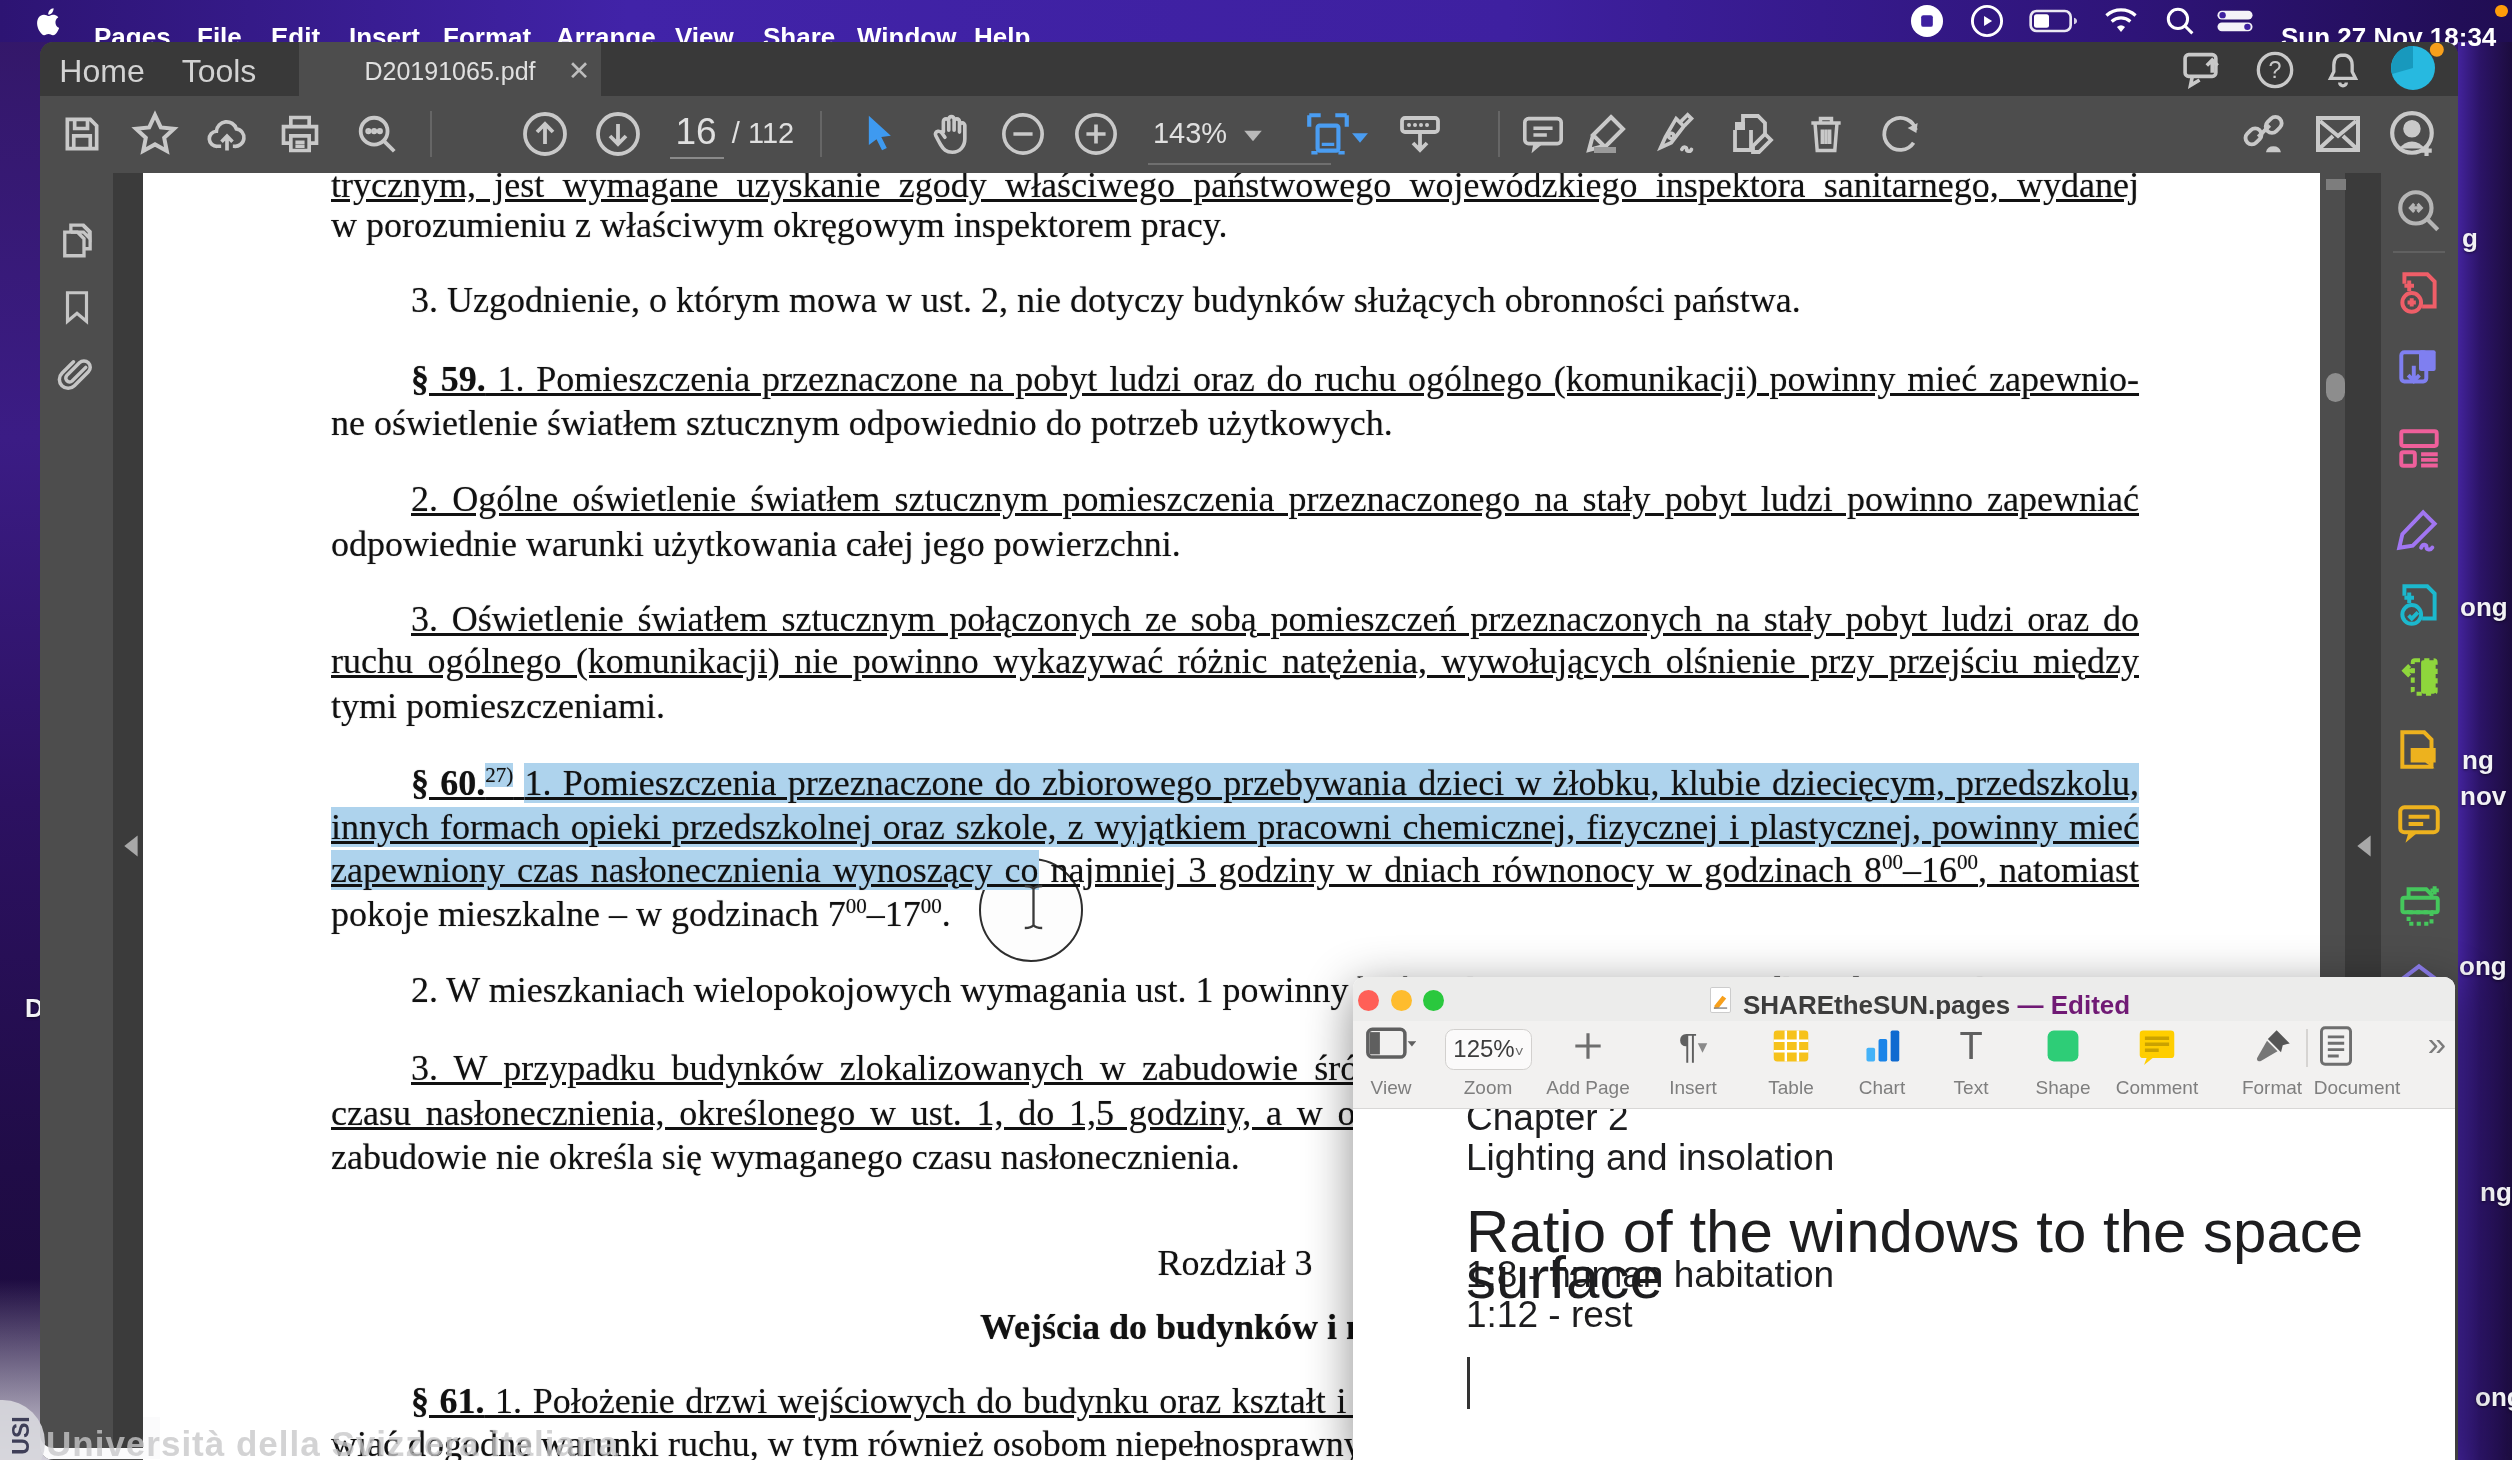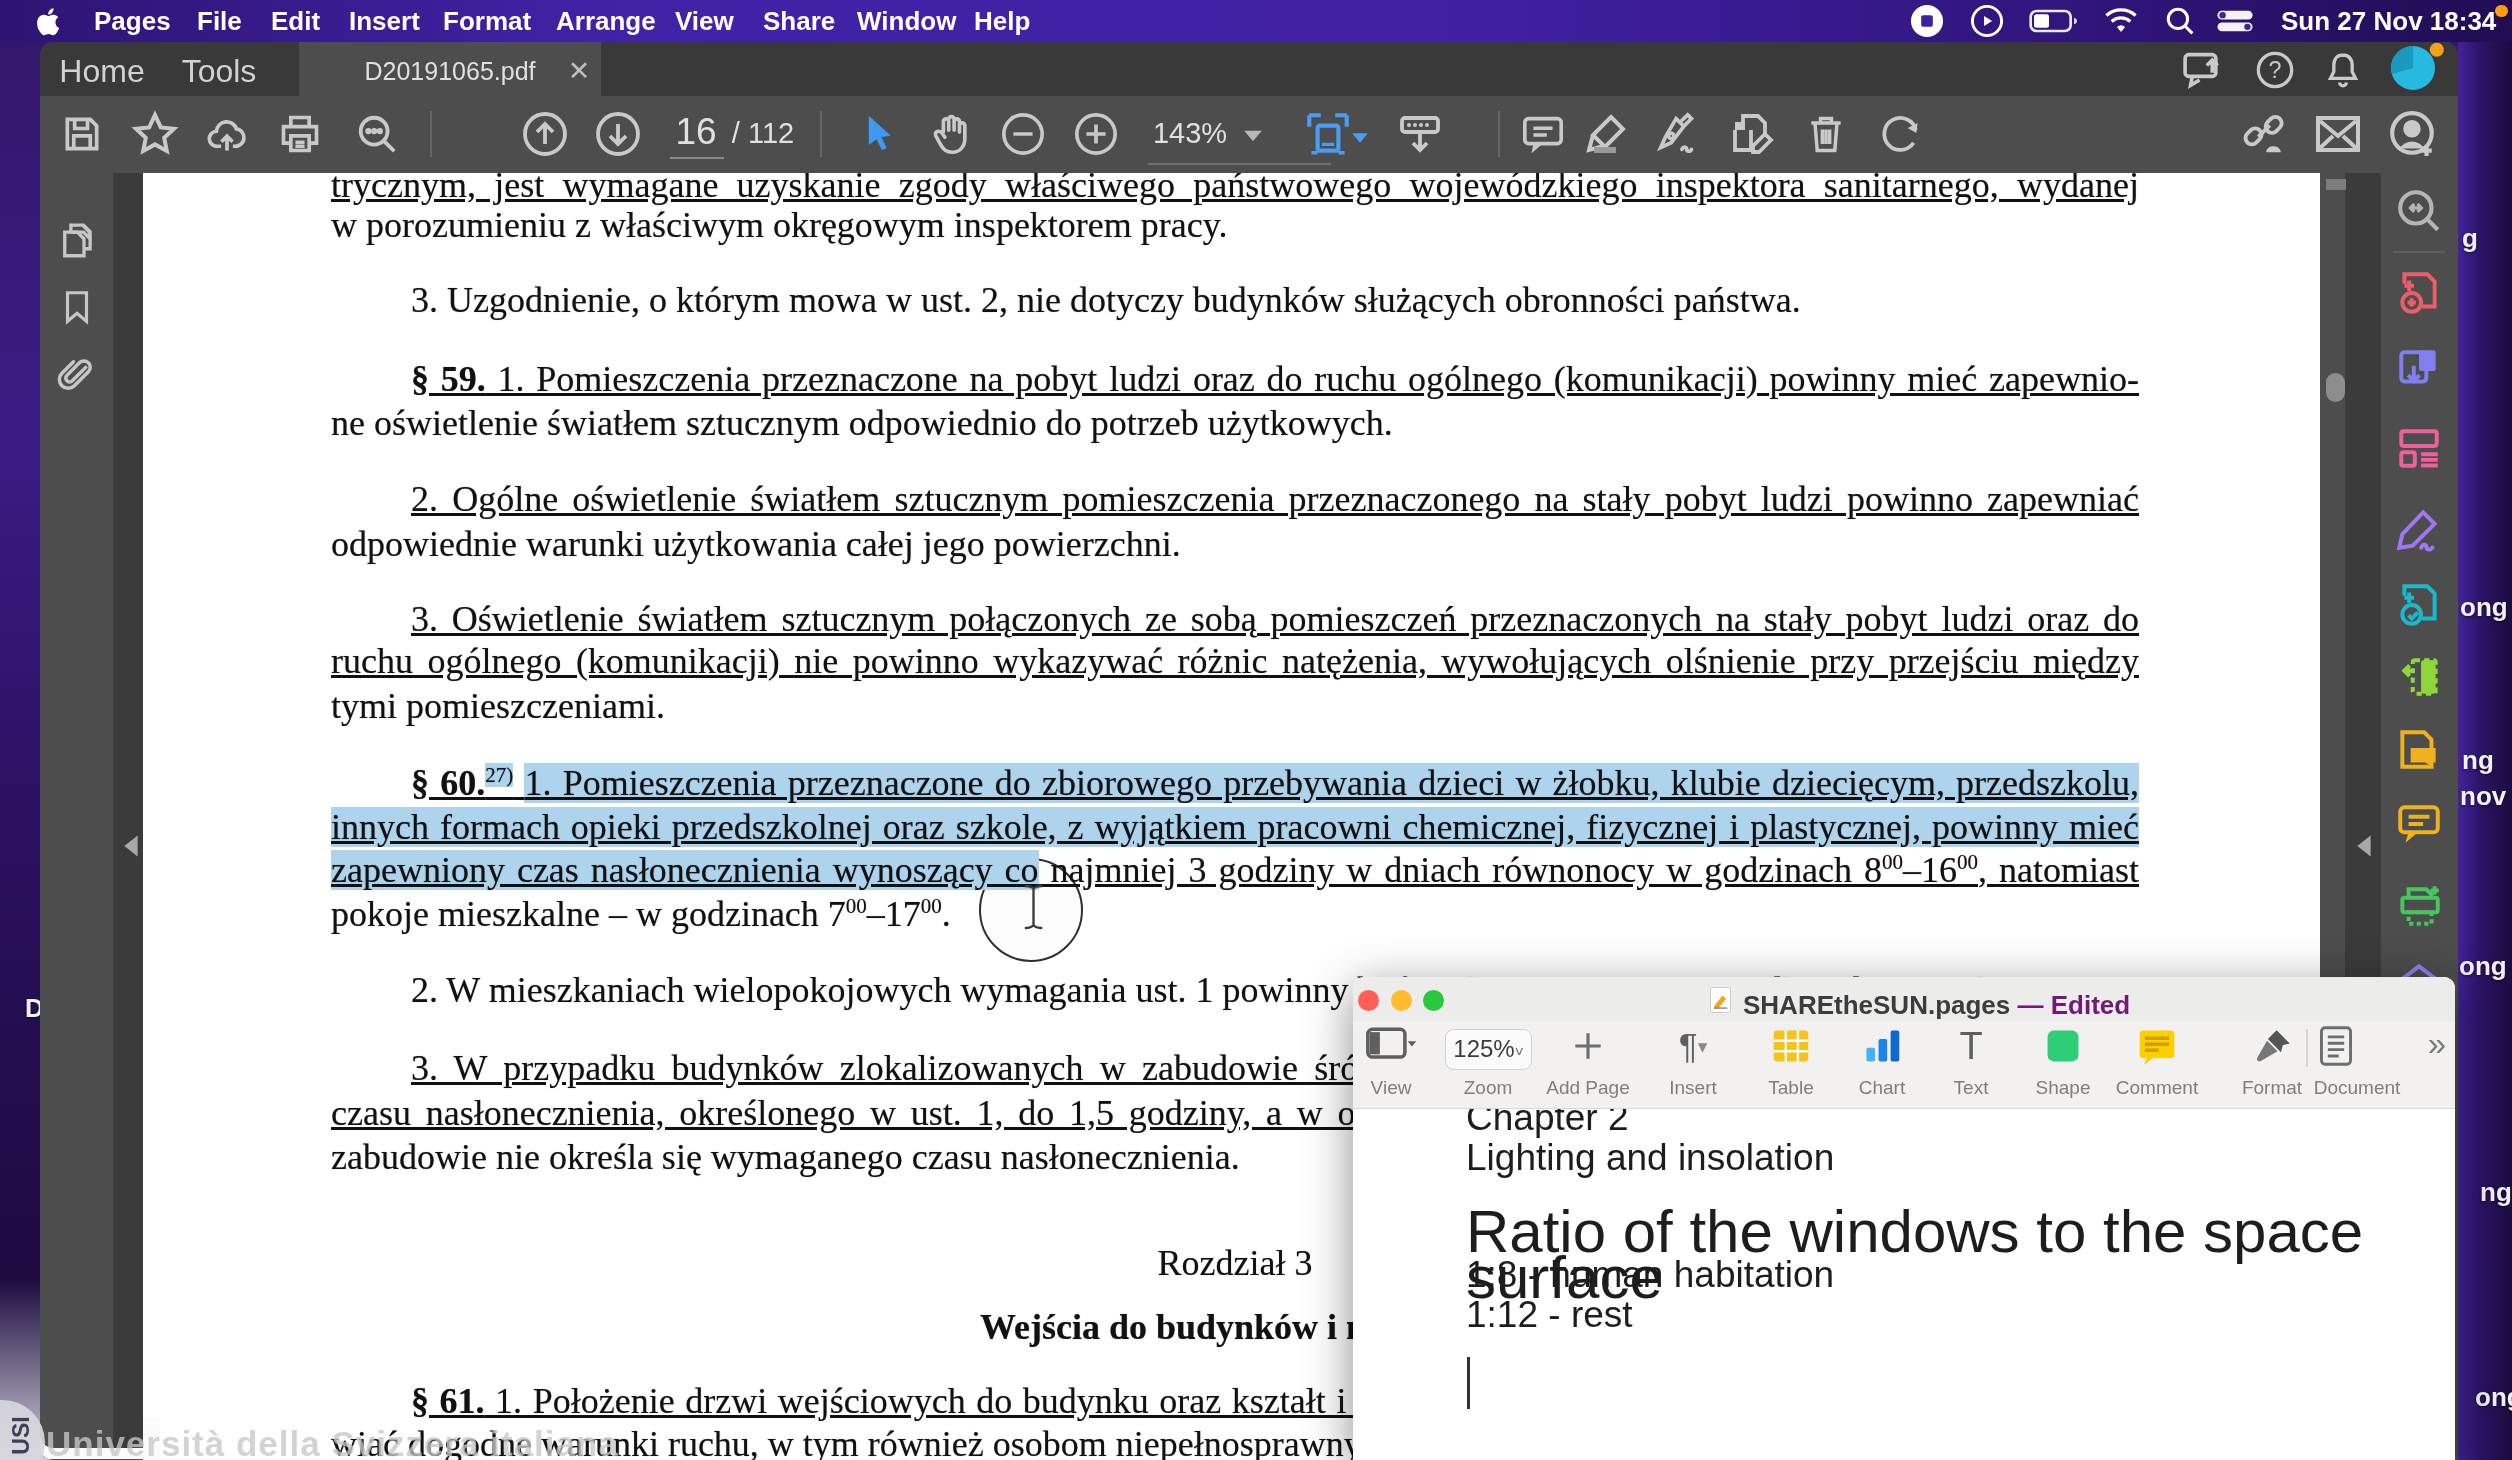--- a/index.html
+++ b/index.html
@@ -11,21 +11,21 @@
   
   #wallR { left:2458px; top:0; width:54px; height:1460px;
     background:linear-gradient(90deg,#43239c 0%,#2c1468 40%,#1c0c3e 100%); }
   .dlabel { position:absolute; color:#f2f2f5; font-weight:700; font-size:26px;
     text-shadow:0 1px 2.9px rgba(0,0,0,.55); }
 
   
   #menubar { left:0; top:0; width:2512px; height:42px;
     background:linear-gradient(90deg,#2d1473 0%,#4123a8 25%,#3e20a0 60%,#2e1478 85%,#200d52 100%);
     color:#fff; }
-  #menubar .mi { position:absolute; top:0; height:28px; line-height:42px;
+  #menubar .mi { position:absolute; top:16px; height:28px; line-height:42px;
     font-size:26px; font-weight:600; color:#fff; }
 
   
   #win { left:40px; top:42px; width:2418px; height:1418px;
     border-radius:13.5px 13.5px 0 13.5px; background:#4d4d4d; overflow:hidden; }
   #tabbar { z-index:10; position:absolute; left:0; top:0; width:2418px; height:54px; background:#393939; }
   #tabbar .tab { position:absolute; left:259px; top:0; width:302px; height:54px; background:#4d4d4d; }
   #toolbar { z-index:10; position:absolute; left:0; top:54px; width:2418px; height:77px; background:#4d4d4d; }
   #page { position:absolute; left:103px; top:131px; width:2178px; height:1287px; background:#fff; }
   #sideL { z-index:10; position:absolute; left:0; top:131px; width:103px; height:1275px; background:#4d4d4d; border-radius:0 0 0 13.5px; }

